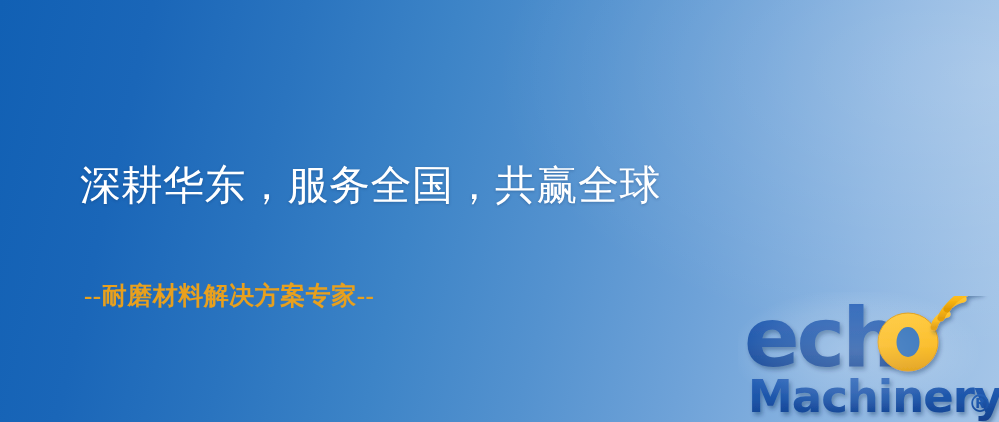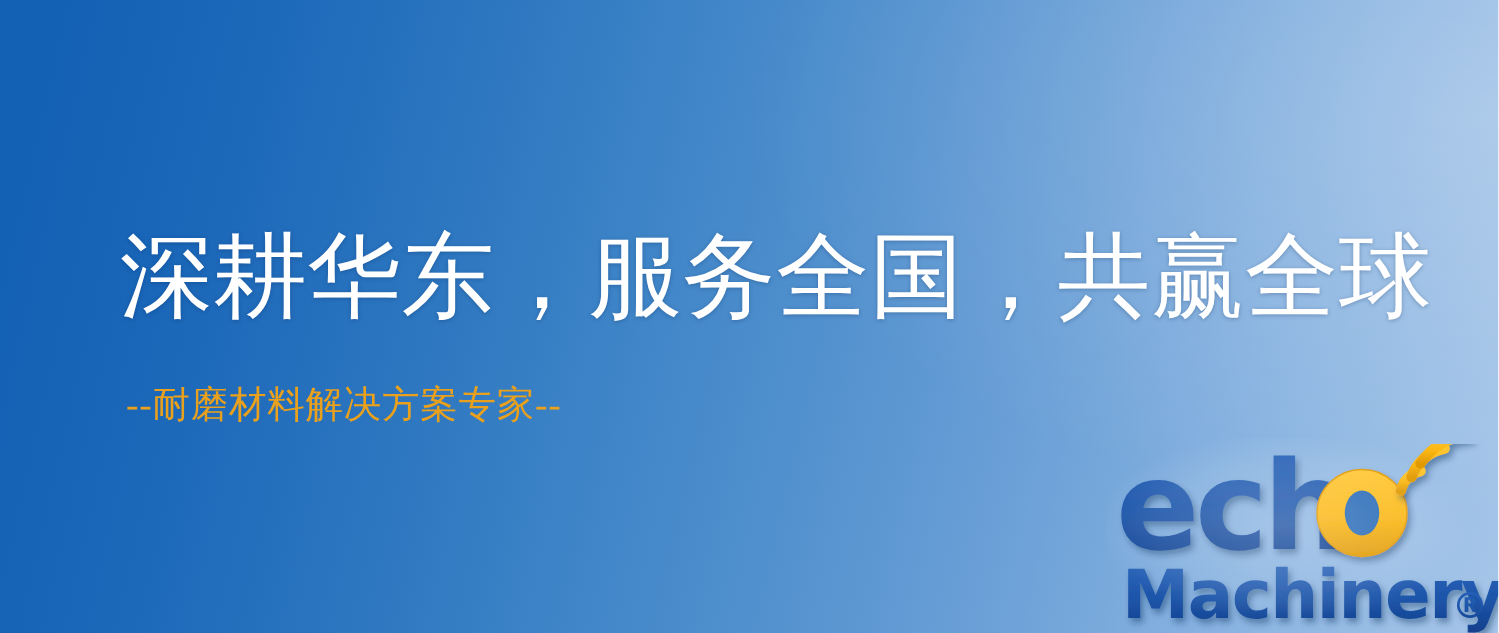--- a/index.html
+++ b/index.html
@@ -38,37 +38,38 @@
         rgba(255,255,255,0.0) 72%);
     pointer-events: none;
   }
 
   #headline {
     position: absolute;
     left: 80px;
     top: 152px;
     color: #ffffff;
     font-family: "Liberation Serif", "DejaVu Serif", serif;
-    font-size: 62px;
+    font-size: 41px;
     line-height: 66px;
     letter-spacing: 0.5px;
     white-space: nowrap;
     text-shadow: 0 1px 3px rgba(10,40,85,0.30);
   }
 
   #subtitle {
     position: absolute;
     left: 84px;
-    top: 256px;
+    top: 281px;
     color: #e8a01d;
     font-family: "Liberation Serif", "DejaVu Serif", serif;
     font-size: 25px;
     line-height: 30px;
     letter-spacing: 0.5px;
     white-space: nowrap;
+    font-weight: bold;
   }
 
   
   #logo {
     position: absolute;
     left: 744px;
     top: 296px;
     width: 255px;
     height: 126px;
   }

